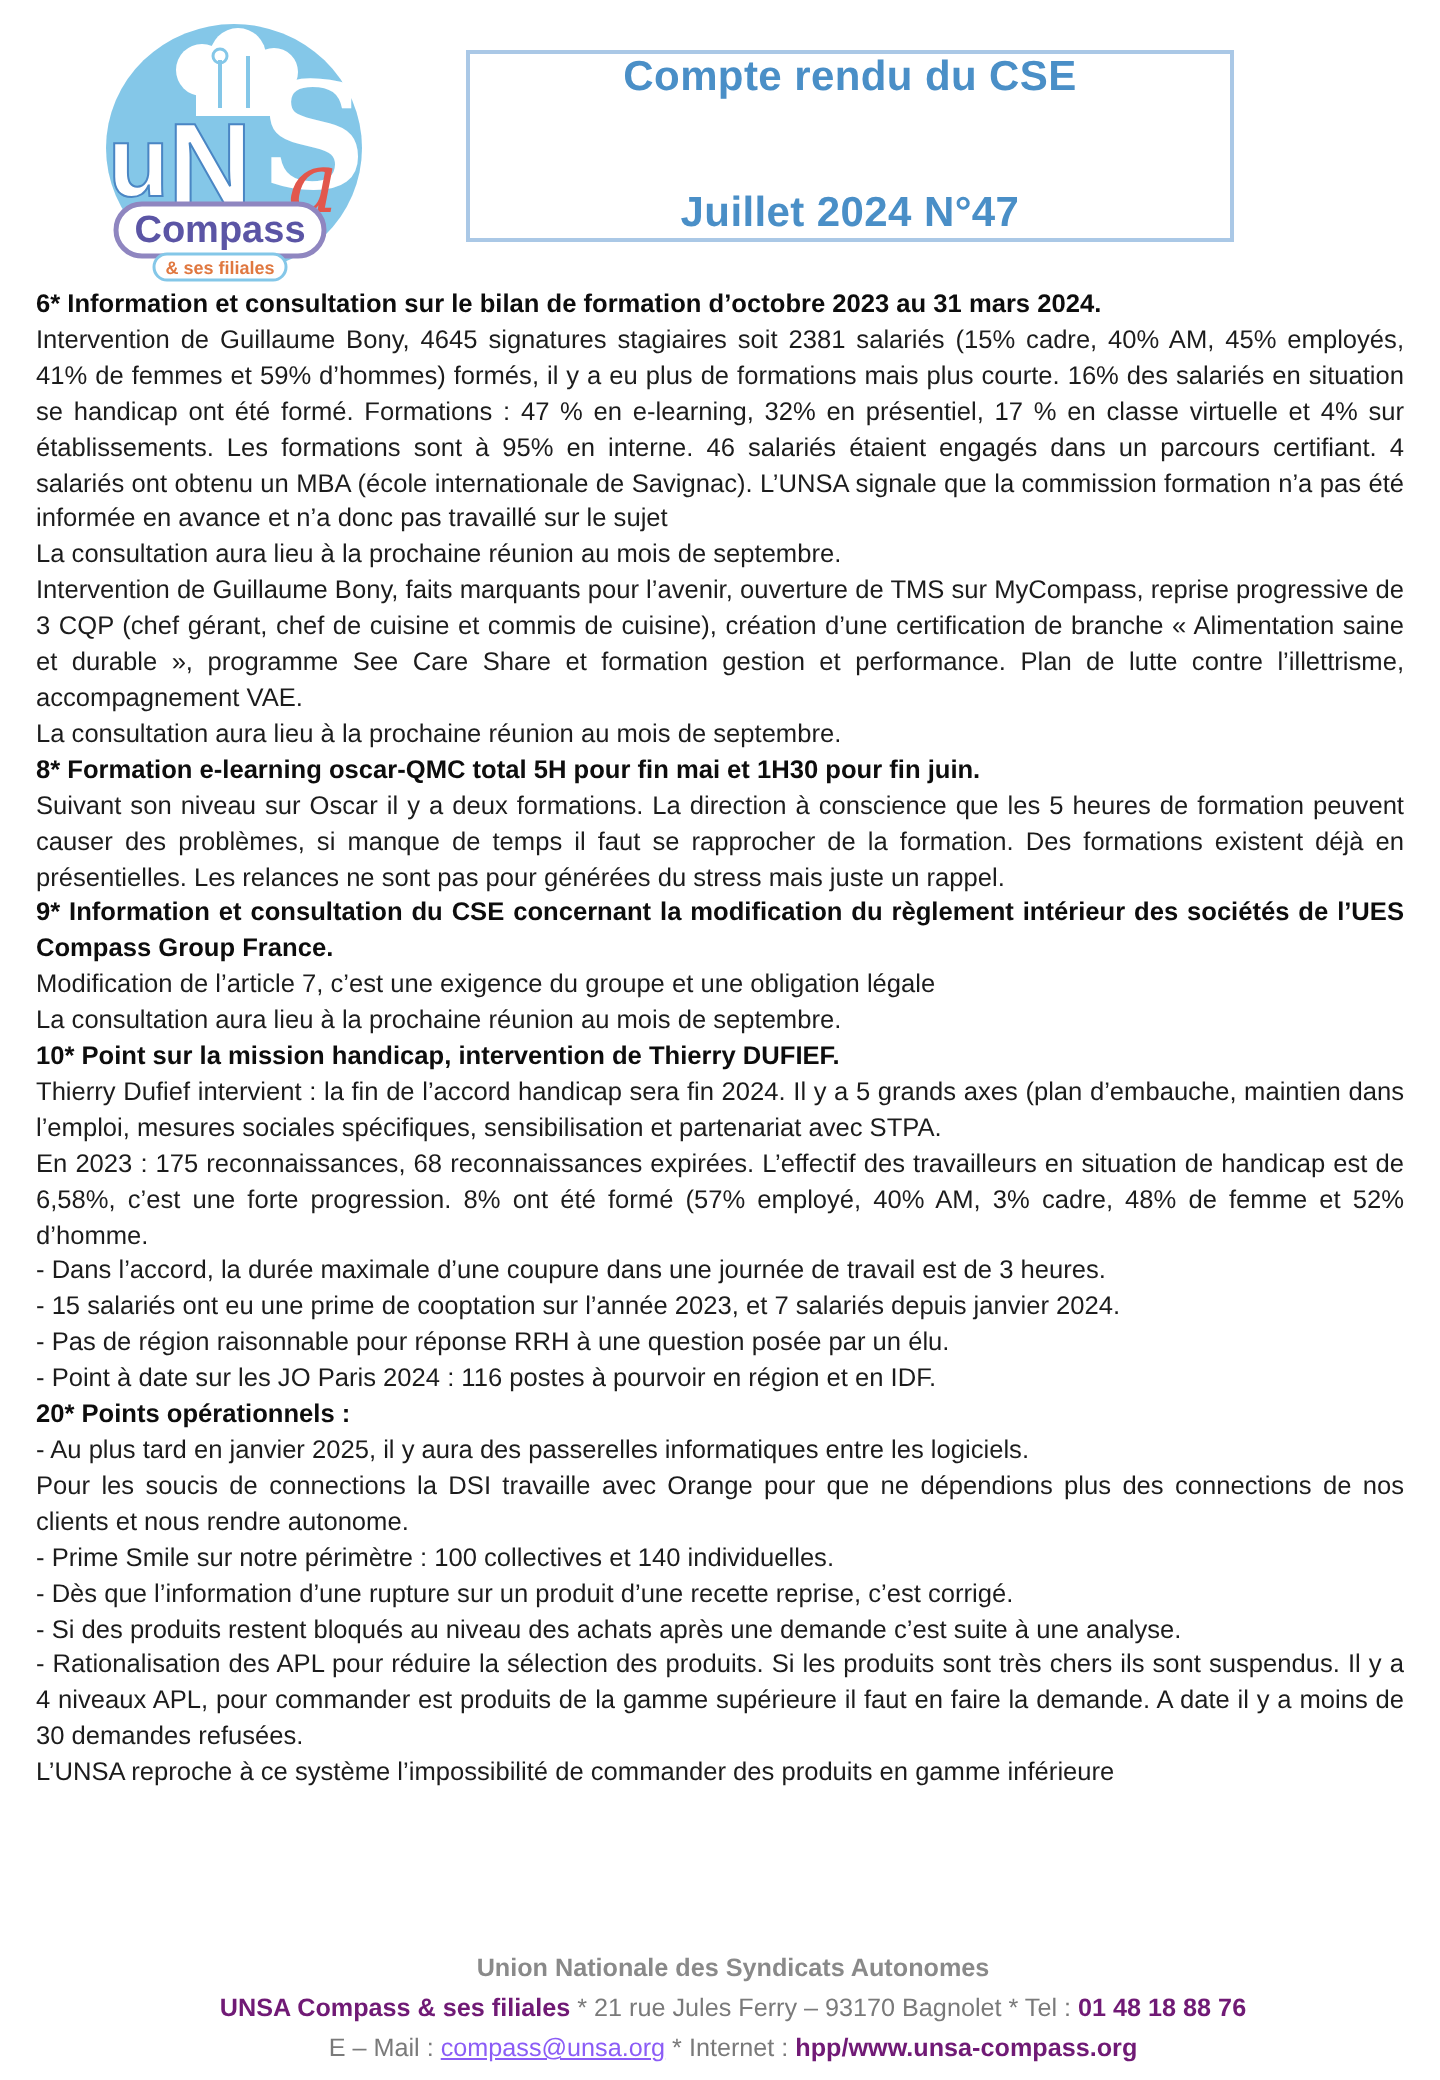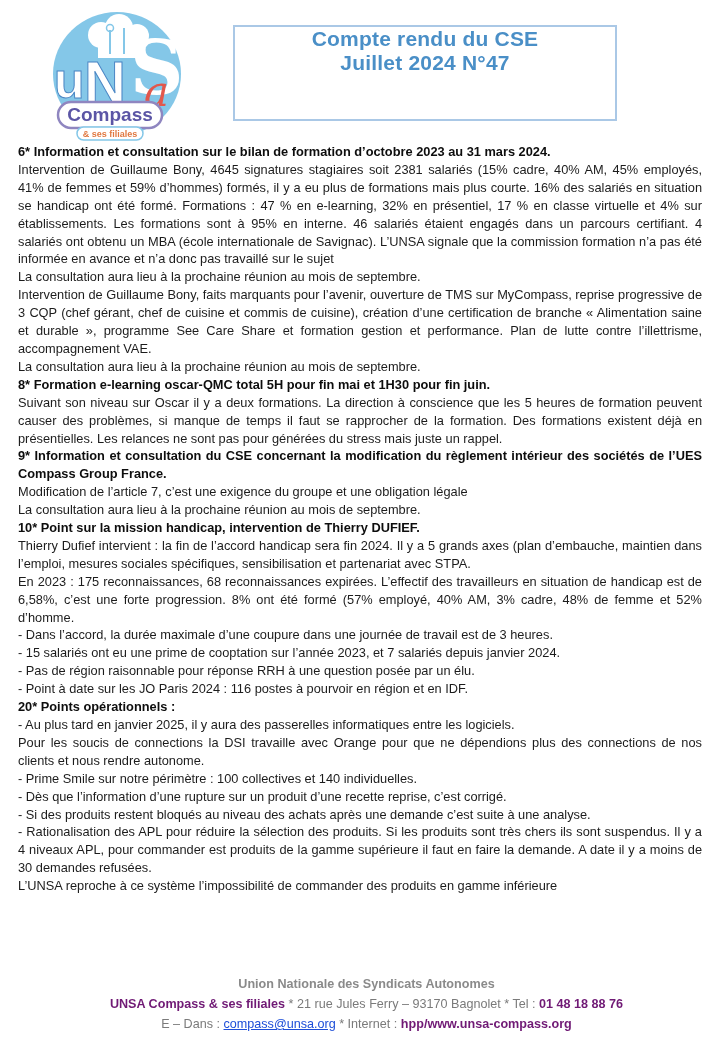--- a/index.html
+++ b/index.html
@@ -26,21 +26,21 @@
   .title-box {
     position: absolute;
     left: 233px;
     top: 25px;
     width: 384px;
     height: 96px;
     border: 2px solid #aac8e6;
     background: #ffffff;
     display: flex;
     flex-direction: column;
-    justify-content: flex-start;
+    justify-content: space-between;
     align-items: center;
   }
   .title-line {
     font-size: 21px;
     font-weight: bold;
     color: #4a8fc7;
     letter-spacing: 0.2px;
   }
 
   
@@ -65,21 +65,21 @@
     width: 100%;
     text-align: center;
     color: #7a7a7a;
     font-size: 12.6px;
     line-height: 20px;
     padding-left: 13px;
   }
   .footer .b { font-weight: bold; color: #701a75; }
   .footer .org-line { font-weight: bold; color: #8a8a8a; }
   .email-link {
-    color: #1d4ed8;
+    color: #8b5cf6;
     text-decoration: underline;
     cursor: pointer;
   }
 </style>
 </head>
 <body>
 
 <div class="page">
 
   <div class="logo-wrap">
@@ -146,16 +146,16 @@
     <p class="para">- Dès que l’information d’une rupture sur un produit d’une recette reprise, c’est corrigé.</p>
     <p class="para">- Si des produits restent bloqués au niveau des achats après une demande c’est suite à une analyse.</p>
     <p class="para">- Rationalisation des APL pour réduire la sélection des produits. Si les produits sont très chers ils sont suspendus. Il y a 4 niveaux APL, pour commander est produits de la gamme supérieure il faut en faire la demande. A date il y a moins de 30 demandes refusées.</p>
     <p class="para">L’UNSA reproche à ce système l’impossibilité de commander des produits en gamme inférieure</p>
 
   </div>
 
   <div class="footer">
     <div class="org-line">Union Nationale des Syndicats Autonomes</div>
     <div><span class="b">UNSA Compass &amp; ses filiales</span><span> * 21 rue Jules Ferry – 93170  Bagnolet * Tel : </span><span class="b">01 48 18 88 76</span></div>
-    <div><span>E – Dans : </span><a class="email-link">compass@unsa.org</a><span> * Internet : </span><span class="b">hpp/www.unsa-compass.org</span></div>
+    <div><span>E – Mail : </span><a class="email-link">compass@unsa.org</a><span> * Internet : </span><span class="b">hpp/www.unsa-compass.org</span></div>
   </div>
 
 </div>
 
 </body></html>

